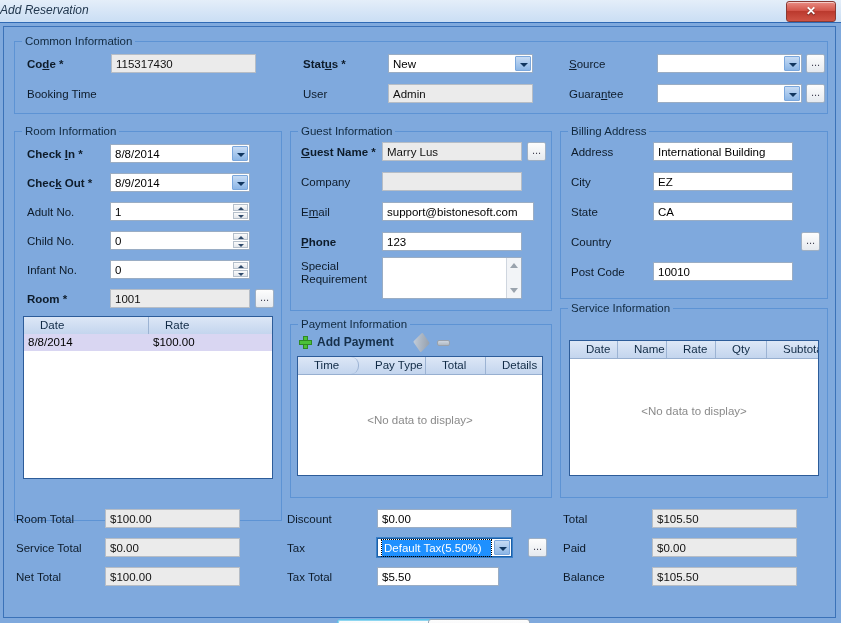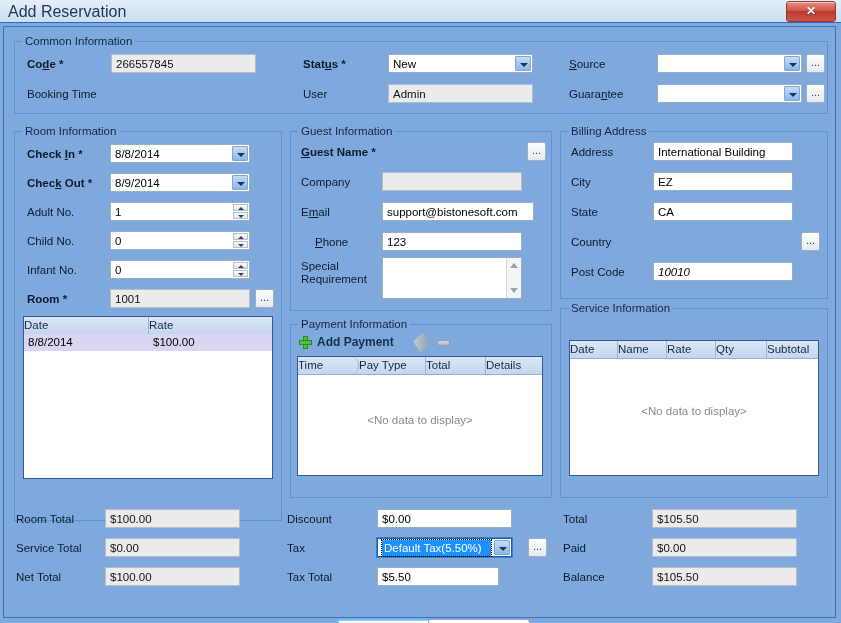--- a/index.html
+++ b/index.html
@@ -12,21 +12,21 @@
   .window{
     position:relative;width:841px;height:623px;box-sizing:border-box;
     background:linear-gradient(#dce9f7 0%,#cfe1f5 40%,#c3d9f2 100%);
   }
   
   .titlebar{
     position:absolute;left:0;top:0;width:841px;height:22px;
     background:linear-gradient(#e4eef9 0%,#d4e4f6 60%,#cadef4 100%);
   }
   .title-text{
-    position:absolute;left:8px;top:3px;font-size:16px;color:#22384f;
+    position:absolute;left:0;top:3px;font-size:12px;color:#22384f;font-style:italic;
   }
   .close-btn{
     position:absolute;right:5px;top:1px;width:48px;height:19px;
     border:1px solid #8a3a33;border-radius:3px;
     background:linear-gradient(#e98c83 0%,#d3554a 45%,#bb3a2e 50%,#cf5345 100%);
     box-shadow:inset 0 1px 0 rgba(255,255,255,.55);
     color:#fff;font-size:12px;font-weight:bold;text-align:center;line-height:18px;
     text-shadow:0 1px 1px rgba(0,0,0,.5);cursor:pointer;
   }
   
@@ -117,21 +117,21 @@
 
   
   .grid{position:absolute;box-sizing:border-box;border:1px solid #2d5c99;background:#fff;}
   .grid .hdr{
     position:absolute;left:0;top:0;right:0;height:17px;
     background:linear-gradient(#dde7f6,#c3d5ee);
     border-bottom:1px solid #97afd0;
   }
   .grid .hdr .hc{
     position:absolute;top:0;height:17px;line-height:16px;
-    font-size:11.5px;color:#102a45;padding-left:0;box-sizing:border-box;
+    font-size:11.5px;color:#102a45;padding-left:16px;box-sizing:border-box;
     border-right:1px solid #9cb3d3;overflow:hidden;white-space:nowrap;
   }
   .grid .hdr .hc.last{border-right:none;}
   .grid .row{
     position:absolute;left:0;right:0;height:17px;
     background:#d9d6f2;border-bottom:1px solid #ffffff;
   }
   .grid .row .rc{
     position:absolute;top:0;height:17px;line-height:16px;
     font-size:11.5px;padding-left:4px;box-sizing:border-box;
@@ -186,21 +186,21 @@
     <div class="close-btn">✕</div>
   </div>
 
   <div class="client">
     <div class="panel">
 
       <div class="grp" style="left:10px;top:14px;width:814px;height:73px;">
         <div class="grp-title">Common Information</div>
 
         <div class="lbl b" style="left:12px;top:16px;">Co<span class="u">d</span>e *</div>
-        <div class="tf ro" style="left:96px;top:12px;width:145px;">266557845</div>
+        <div class="tf ro" style="left:96px;top:12px;width:145px;">115317430</div>
 
         <div class="lbl" style="left:12px;top:46px;">Booking Time</div>
 
         <div class="lbl b" style="left:288px;top:16px;">Stat<span class="u">u</span>s *</div>
         <div class="cb" style="left:373px;top:12px;width:145px;">
           <div class="val">New</div>
           <div class="arrow"></div>
         </div>
 
         <div class="lbl" style="left:288px;top:46px;">User</div>
@@ -277,29 +277,30 @@
             <div class="rc" style="left:125px;width:123px;">$100.00</div>
           </div>
         </div>
       </div>
 
       <div class="grp" style="left:286px;top:104px;width:262px;height:180px;">
         <div class="grp-title">Guest Information</div>
 
         <div class="lbl b" style="left:10px;top:14px;"><span class="u">G</span>uest Name *</div>
 
+        <div class="tf ro" style="left:91px;top:10px;width:140px;">Marry Lus</div>
         <div class="ellipsis" style="left:236px;top:10px;">...</div>
 
         <div class="lbl" style="left:10px;top:44px;">Company</div>
         <div class="tf ro" style="left:91px;top:40px;width:140px;"></div>
 
         <div class="lbl" style="left:10px;top:74px;">E<span class="u">m</span>ail</div>
         <div class="tf" style="left:91px;top:70px;width:152px;">support@bistonesoft.com</div>
 
-        <div class="lbl" style="left:24px;top:104px;"><span class="u">P</span>hone</div>
+        <div class="lbl" style="left:10px;top:104px;font-weight:bold;"><span class="u">P</span>hone</div>
         <div class="tf" style="left:91px;top:100px;width:140px;">123</div>
 
         <div class="lbl" style="left:10px;top:128px;">Special</div>
         <div class="lbl" style="left:10px;top:141px;">Requirement</div>
         <div class="ta" style="left:91px;top:125px;width:140px;height:42px;">
           <div class="sb">
             <div class="a1"></div>
             <div class="a2"></div>
           </div>
         </div>
@@ -335,21 +336,21 @@
         <div class="lbl" style="left:10px;top:44px;">City</div>
         <div class="tf" style="left:92px;top:40px;width:140px;">EZ</div>
 
         <div class="lbl" style="left:10px;top:74px;">State</div>
         <div class="tf" style="left:92px;top:70px;width:140px;">CA</div>
 
         <div class="lbl" style="left:10px;top:104px;">Country</div>
         <div class="ellipsis" style="left:240px;top:100px;">...</div>
 
         <div class="lbl" style="left:10px;top:134px;">Post Code</div>
-        <div class="tf" style="left:92px;top:130px;width:140px;font-style:italic;">10010</div>
+        <div class="tf" style="left:92px;top:130px;width:140px;">10010</div>
       </div>
 
       <div class="grp" style="left:556px;top:281px;width:268px;height:190px;">
         <div class="grp-title">Service Information</div>
 
 
         <div class="grid" style="left:8px;top:31px;width:250px;height:136px;">
           <div class="hdr">
             <div class="hc" style="left:0;width:48px;">Date</div>
             <div class="hc" style="left:48px;width:49px;">Name</div>

